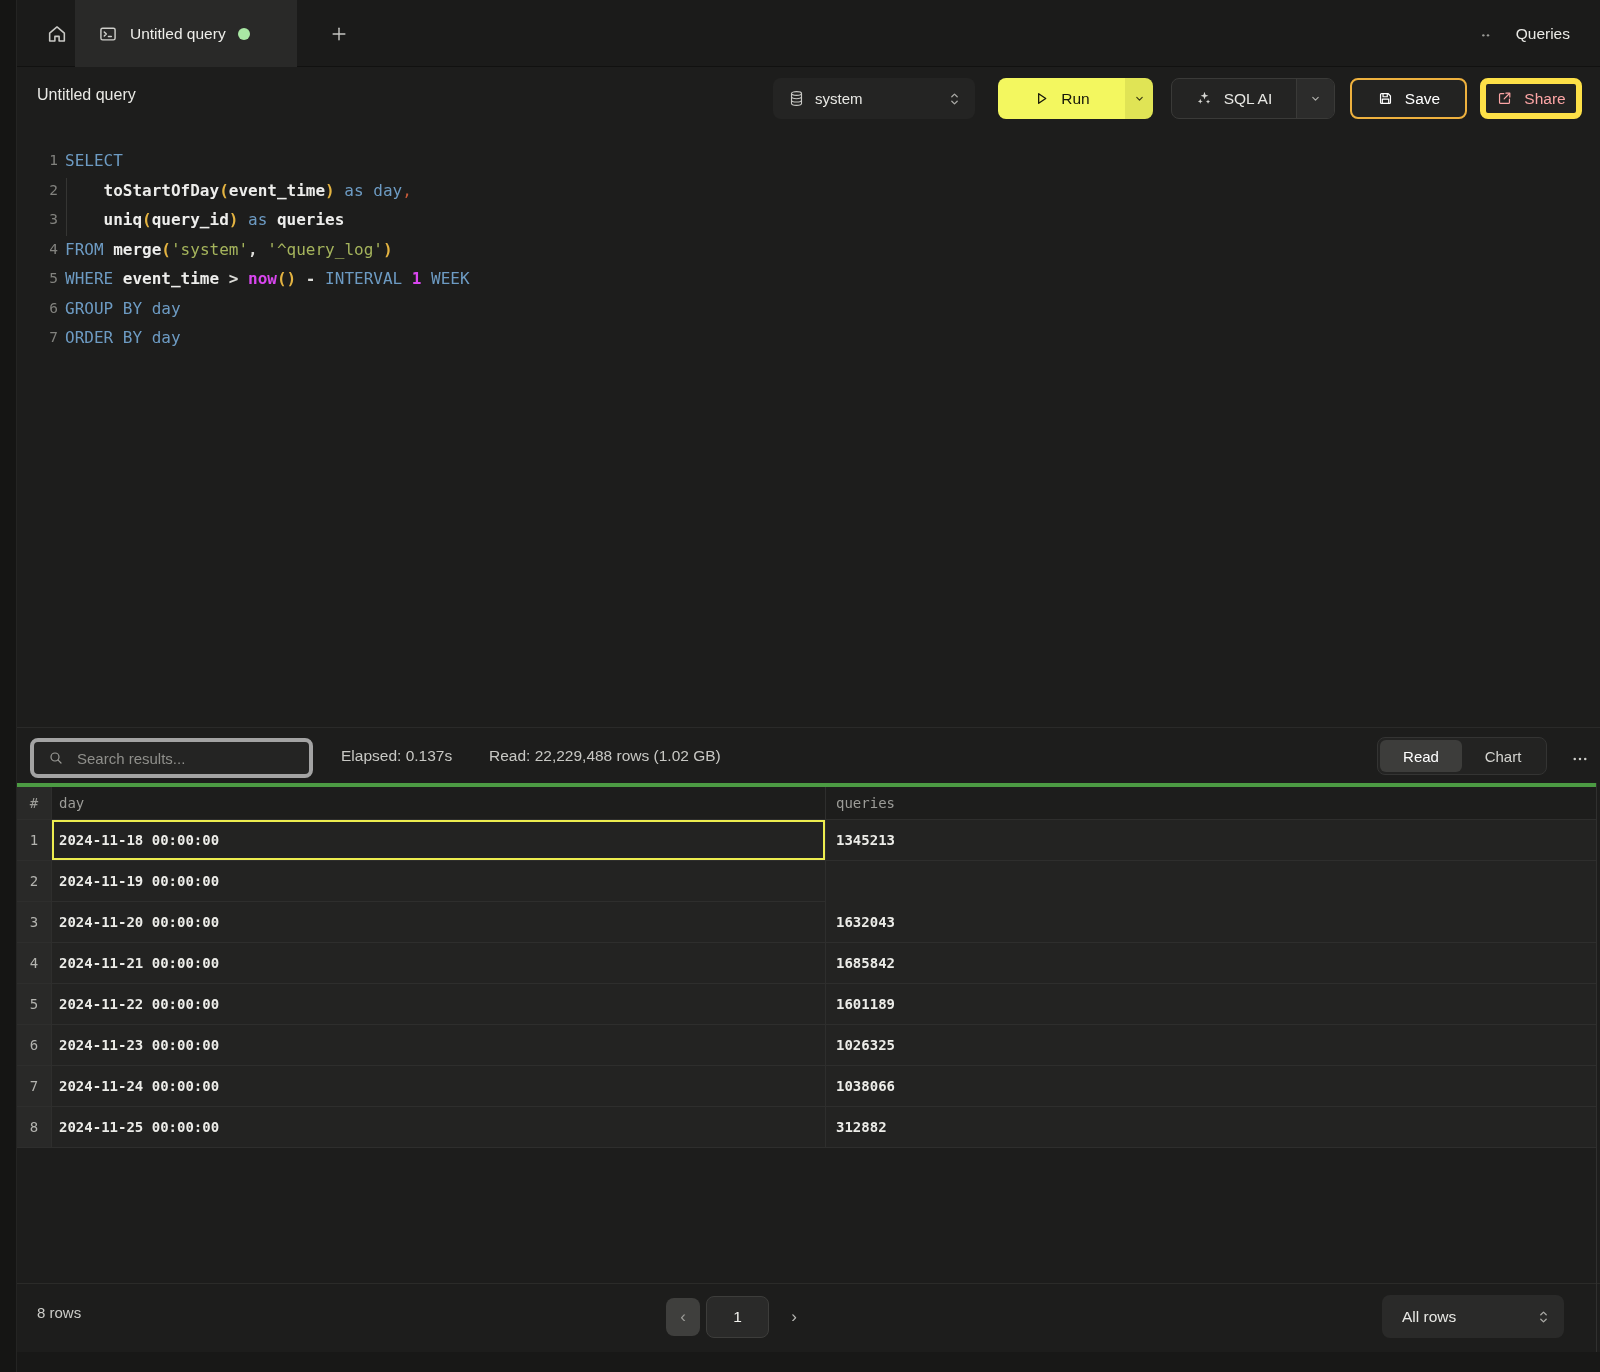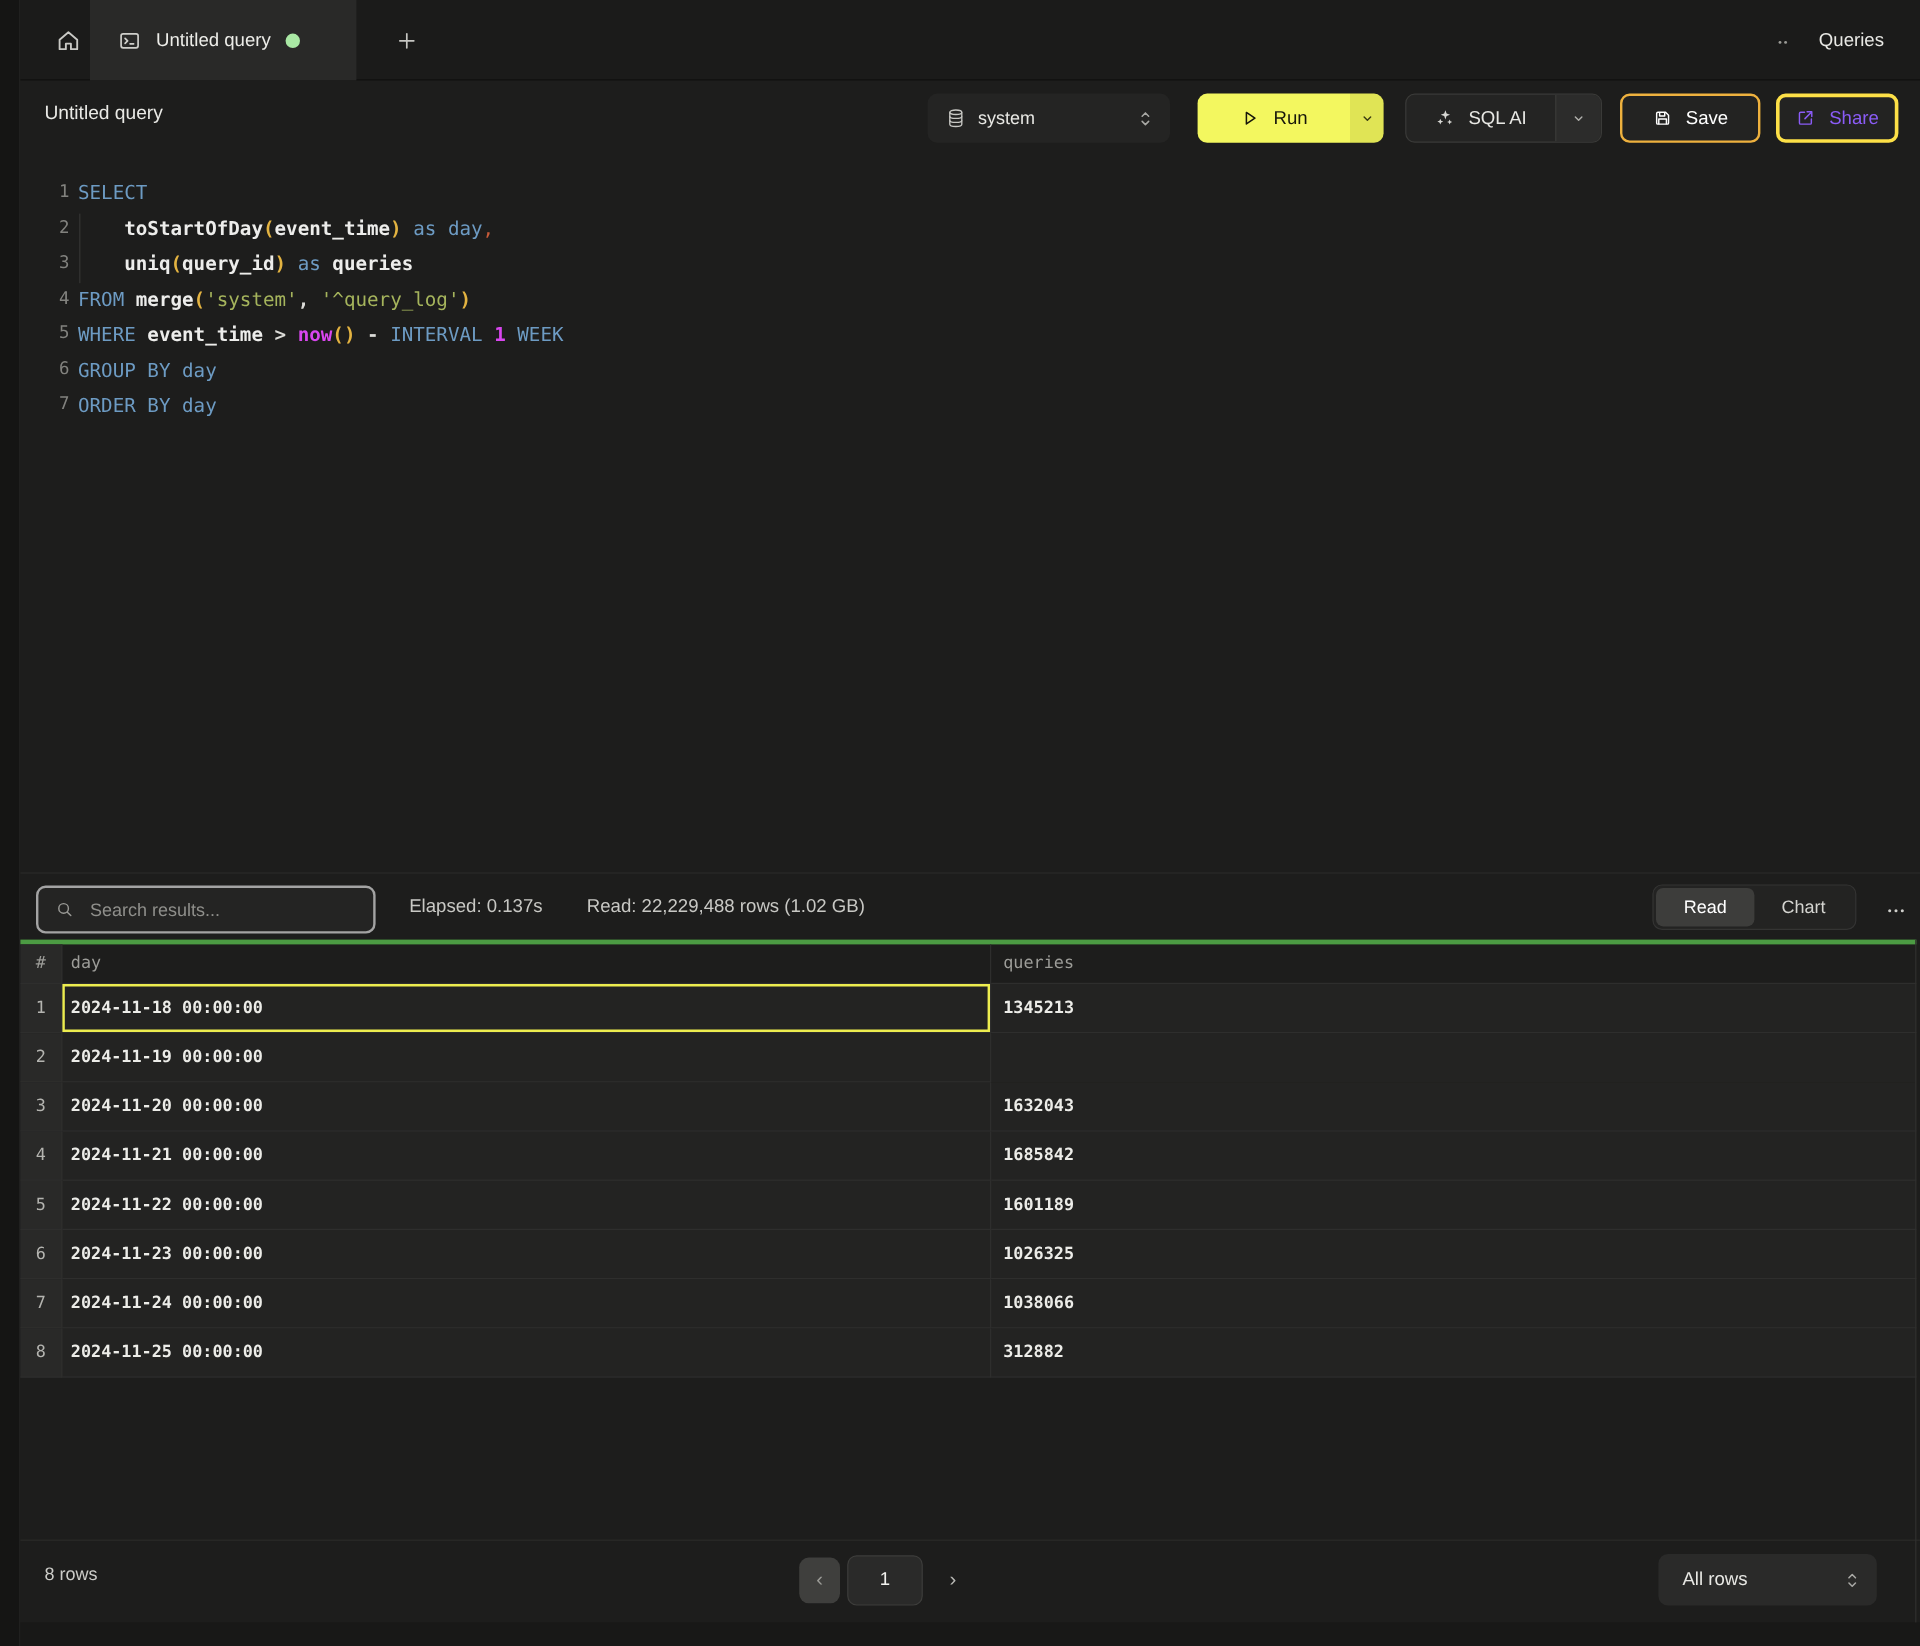--- a/index.html
+++ b/index.html
@@ -33,39 +33,39 @@
   .hbtn { position:absolute; top:10px; height:41px; border-radius:8px; display:flex; align-items:center; cursor:pointer; }
   .db-select { left:756px; width:202px; background:#242423; padding:0 14px 0 16px; gap:11px; }
   .db-select .lbl { flex:1; font-size:15px; color:#E8E8E4; }
   .run-btn { left:981px; width:155px; padding:0; background:transparent; }
   .run-main { width:127px; height:41px; background:#F3F75F; border-radius:8px 0 0 8px; display:flex; align-items:center; justify-content:center; gap:11px; color:#16160A; font-size:15.5px; font-weight:500; }
   .run-caret { width:28px; height:41px; background:#E0E455; border-radius:0 8px 8px 0; display:flex; align-items:center; justify-content:center; color:#3A3A12; }
   .sqlai-btn { left:1154px; width:164px; background:#242423; border:1px solid #3A3A38; padding:0; overflow:hidden; }
   .sqlai-main { flex:1; height:100%; display:flex; align-items:center; justify-content:center; gap:11px; color:#E8E8E4; font-size:15.5px; }
   .sqlai-caret { width:38px; height:100%; background:#2C2C2B; display:flex; align-items:center; justify-content:center; color:#B0B0AC; border-left:1px solid #3A3A38; }
   .save-btn { left:1333px; width:117px; background:#232322; border:2px solid #EEB13E; justify-content:center; gap:11px; font-size:15.5px; color:#FFFFFF; }
-  .share-btn { left:1463px; width:102px; background:#232322; border:3px solid #fde047; justify-content:center; gap:11px; font-size:15.5px; color:#8b5cf6; }
+  .share-btn { left:1463px; width:102px; background:#232322; border:6px solid #fde047; justify-content:center; gap:11px; font-size:15.5px; color:#fca5a5; }
   .chev-ud { color:#A8A8A4; }
 
   
   .editor { position:absolute; left:17px; top:130px; right:0; height:597px; cursor:text; }
   .gutter { position:absolute; left:13px; top:16px; width:28px; text-align:right; color:#82827E; font-size:14.5px; line-height:29.5px; font-family:"DejaVu Sans Mono", monospace; }
   .code { position:absolute; left:48px; top:16px; right:10px; font-size:16px; line-height:29.5px; font-family:"DejaVu Sans Mono", monospace; white-space:pre; }
   .indent-guide { position:absolute; left:49px; top:48px; width:1px; height:58px; background:#353533; }
   .tk-kw  { color:#6D9BC3; }
   .tk-fn  { color:#EDEDEB; font-weight:bold; }
   .tk-par { color:#E3B341; font-weight:bold; }
   .tk-str { color:#A5B45C; }
   .tk-num { color:#d946ef; font-weight:bold; }
   .tk-pun { color:#C75B39; }
   .tk-op  { color:#DCDCD8; font-weight:bold; }
 
   
   .rtoolbar { position:absolute; left:17px; top:727px; right:0; height:56px; border-top:1px solid #2A2A29; }
-  .search-box { position:absolute; left:13px; top:10px; width:283px; height:40px; background:#242423; border:2px solid #a3a3a3; border-radius:8px; display:flex; align-items:center; gap:13px; padding:0 14px; cursor:text; }
+  .search-box { position:absolute; left:13px; top:10px; width:283px; height:40px; background:#242423; border:4px solid #a3a3a3; border-radius:8px; display:flex; align-items:center; gap:13px; padding:0 14px; cursor:text; }
   .search-box .ph { color:#8F8F8B; font-size:15px; }
   .search-icon { color:#9A9A96; }
   .stat { position:absolute; top:0; height:56px; display:flex; align-items:center; color:#C8C8C4; font-size:15.5px; }
   .stat.elapsed { left:324px; }
   .stat.read { left:472px; }
   .seg { position:absolute; left:1360px; top:9px; width:170px; height:38px; background:#232322; border:1px solid #343433; border-radius:8px; display:flex; padding:2px; }
   .seg-item { flex:1; border-radius:6px; display:flex; align-items:center; justify-content:center; font-size:15px; color:#D4D4D0; cursor:pointer; }
   .seg-item.active { background:#3D3D3B; color:#FFFFFF; }
   .rt-ellipsis { position:absolute; left:1548px; top:16px; color:#CFCFCB; cursor:pointer; padding:6px; }
 

